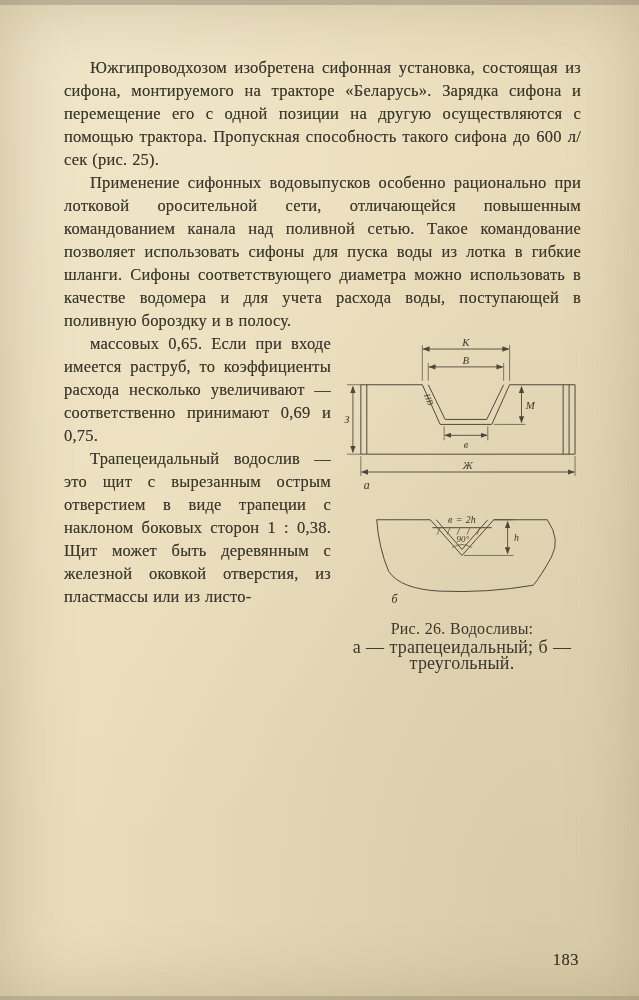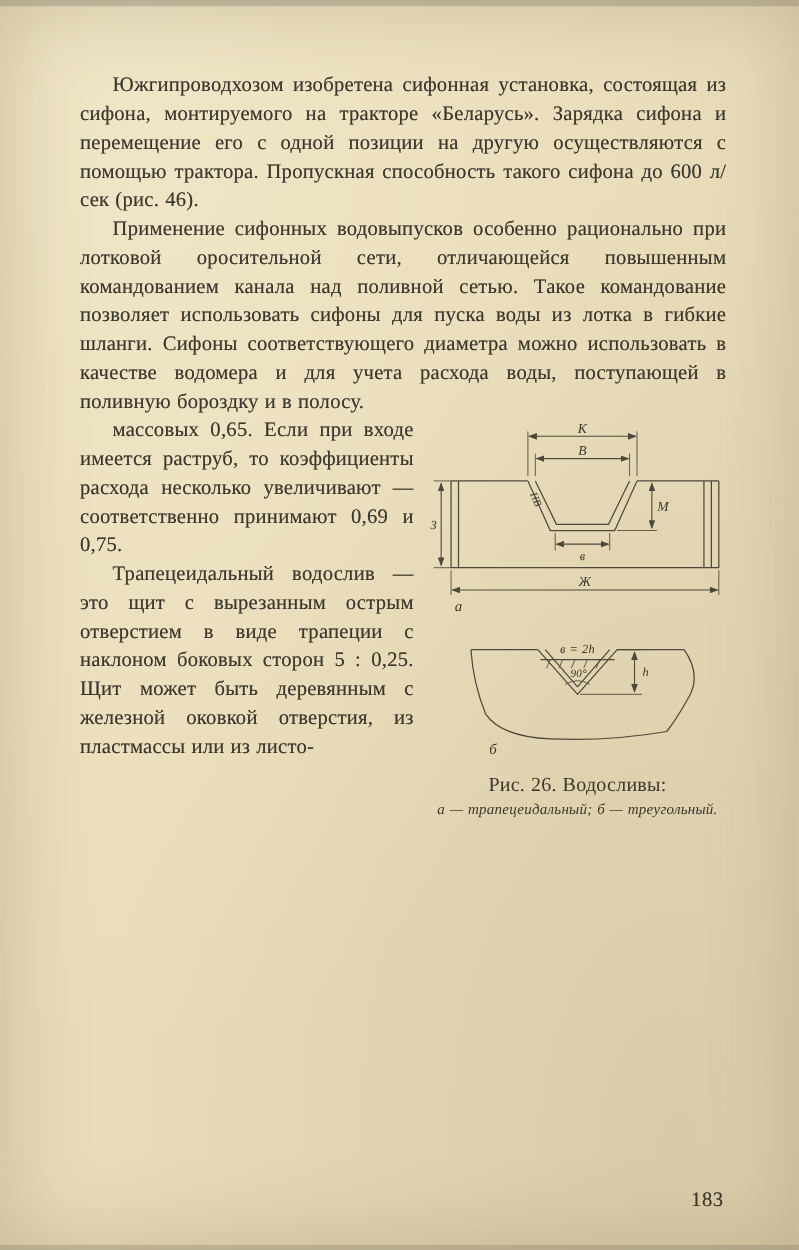--- a/index.html
+++ b/index.html
@@ -34,39 +34,39 @@
     margin:3px 0 6px 12px;
     text-indent:0;
     text-align:center;
     text-shadow:none;
   }
   .figure-float svg { display:block; margin:0 auto; }
   .diag-a { margin-bottom:10px; }
   .diag-b { margin-bottom:2px; }
   .fig-caption { display:block; margin-top:12px; line-height:16px; }
   .cap-title { display:block; font-size:16px; letter-spacing:0.2px; }
-  .cap-text  { display:block; font-size:12px; font-style:italic; margin-top:2px; }
+  .cap-text  { display:block; font-size:18px; margin-top:2px; }
   .page-number {
     position:absolute;
     right:60px;
     top:950px;
     font-size:16.5px;
     letter-spacing:0.5px;
     text-shadow:0 0 0.5px rgba(59,55,44,0.55);
     font-family:Liberation Serif, serif;
   }
 </style>
 </head>
 <body>
 
 <div class="scan-edge-top"></div>
 
 <div class="page-inner">
 
-  <p class="para">Южгипроводхозом изобретена сифонная установка, состоящая из сифона, монтируемого на тракторе «Беларусь». Зарядка сифона и перемещение его с одной позиции на другую осуществляются с помощью трактора. Пропускная способность такого сифона до 600 л/сек (рис. 46).</p>
+  <p class="para">Южгипроводхозом изобретена сифонная установка, состоящая из сифона, монтируемого на тракторе «Беларусь». Зарядка сифона и перемещение его с одной позиции на другую осуществляются с помощью трактора. Пропускная способность такого сифона до 600 л/сек (рис. 25).</p>
   <p class="para">Применение сифонных водовыпусков особенно рационально при лотковой оросительной сети, отличающейся повышенным командованием канала над поливной сетью. Такое командование позволяет использовать сифоны для пуска воды из лотка в гибкие шланги. Сифоны соответствующего диаметра можно использовать в качестве водомера и для учета расхода воды, поступающей в поливную бороздку и в полосу.</p>
 
   <p class="para"><span class="figure-float">
 
       <svg class="diag-a" viewBox="0 0 240 158" width="238" height="157" xmlns="http://www.w3.org/2000/svg">
         <defs>
           <marker id="arrA" viewBox="0 0 8 6" refX="7" refY="3" markerWidth="8" markerHeight="6" orient="auto-start-reverse">
             <path d="M0,0 L8,3 L0,6 Z" fill="#4d483c"></path>
           </marker>
         </defs>
@@ -152,20 +152,20 @@
         </g>
       </svg>
 
       <span class="fig-caption">
         <span class="cap-title">Рис. 26. Водосливы:</span>
         <span class="cap-text">а — трапецеидальный; б — треугольный.</span>
       </span>
 
   </span><span>массовых 0,65. Если при входе имеется раструб, то коэффициенты расхода несколько увеличивают — соответственно принимают 0,69 и 0,75.</span></p>
 
-  <p class="para">Трапецеидальный водослив — это щит с вырезанным острым отверстием в виде трапеции с наклоном боковых сторон 5 : 0,25. Щит может быть деревянным с железной оковкой отверстия, из пластмассы или из листо-</p>
+  <p class="para">Трапецеидальный водослив — это щит с вырезанным острым отверстием в виде трапеции с наклоном боковых сторон 1 : 0,38. Щит может быть деревянным с железной оковкой отверстия, из пластмассы или из листо-</p>
 
 </div>
 
 <div class="page-number">183</div>
 
 <div class="scan-edge-bottom"></div>
 <div class="vignette"></div>
 
 </body></html>

